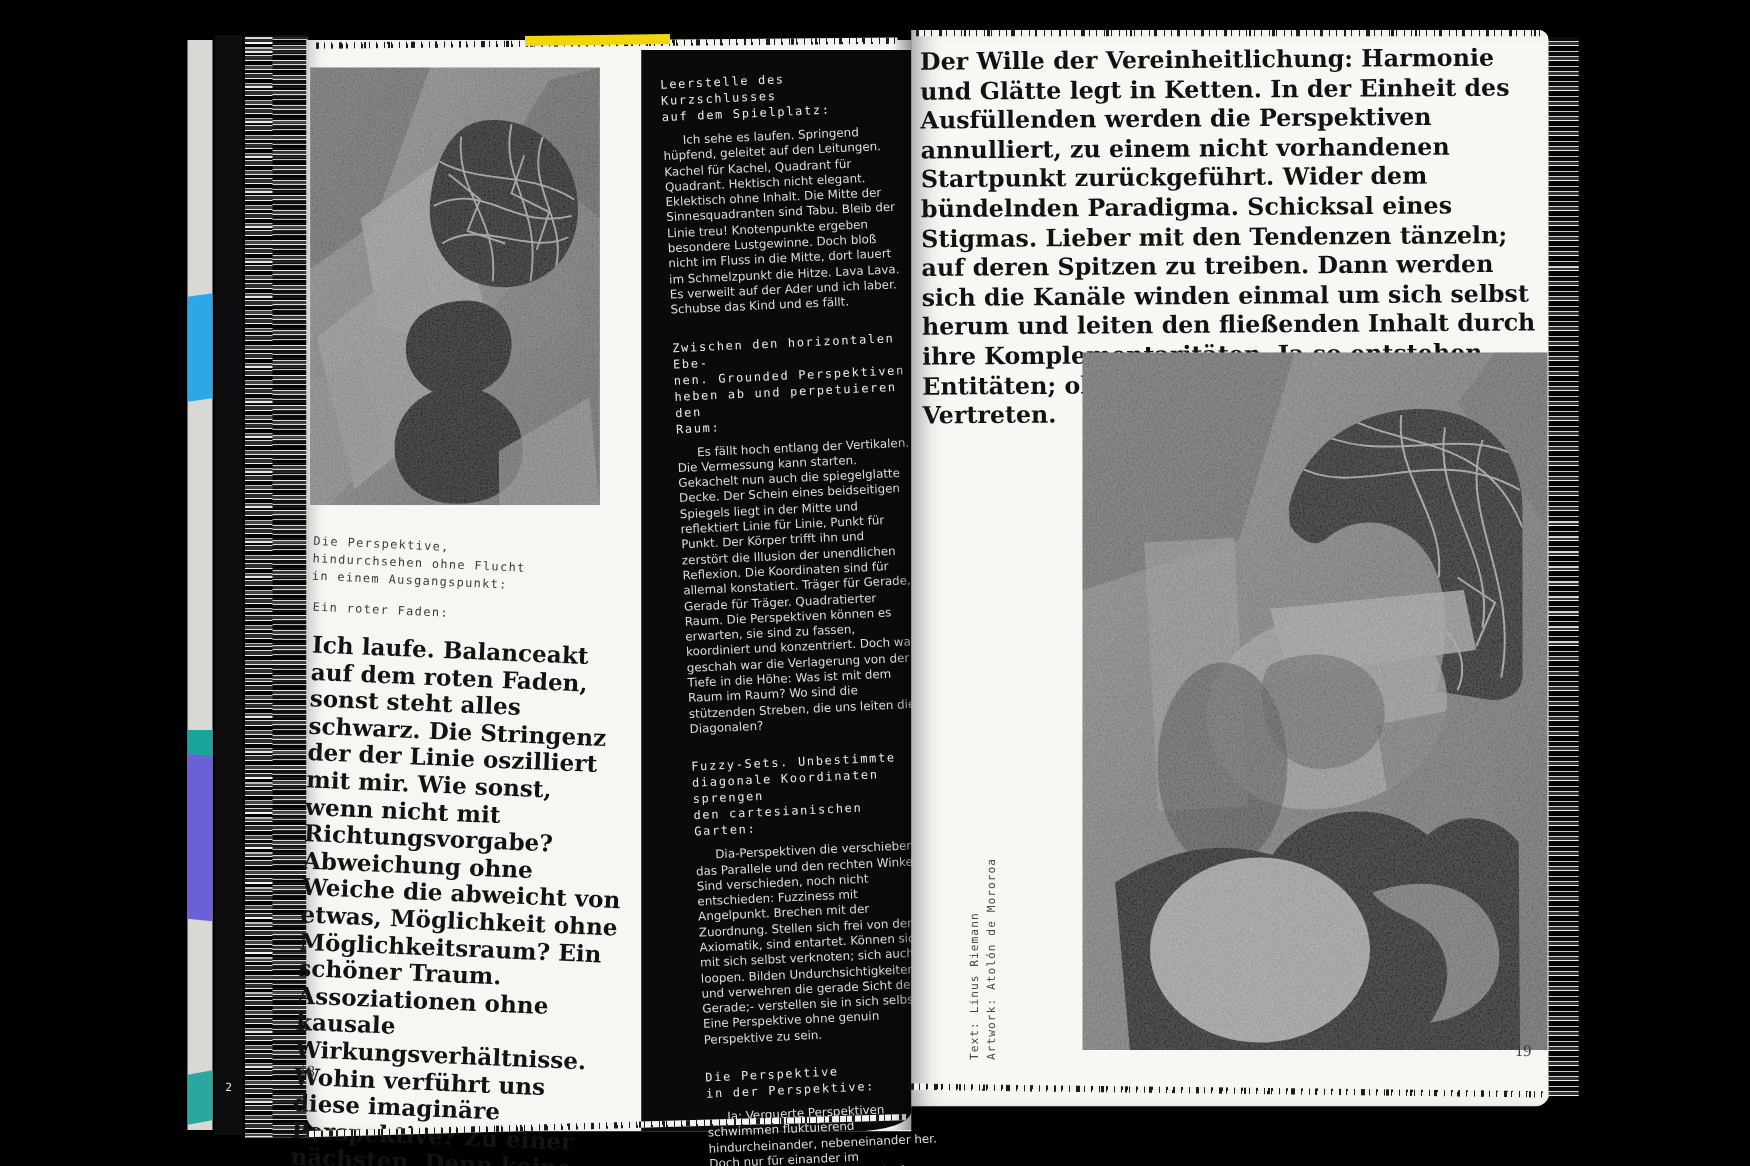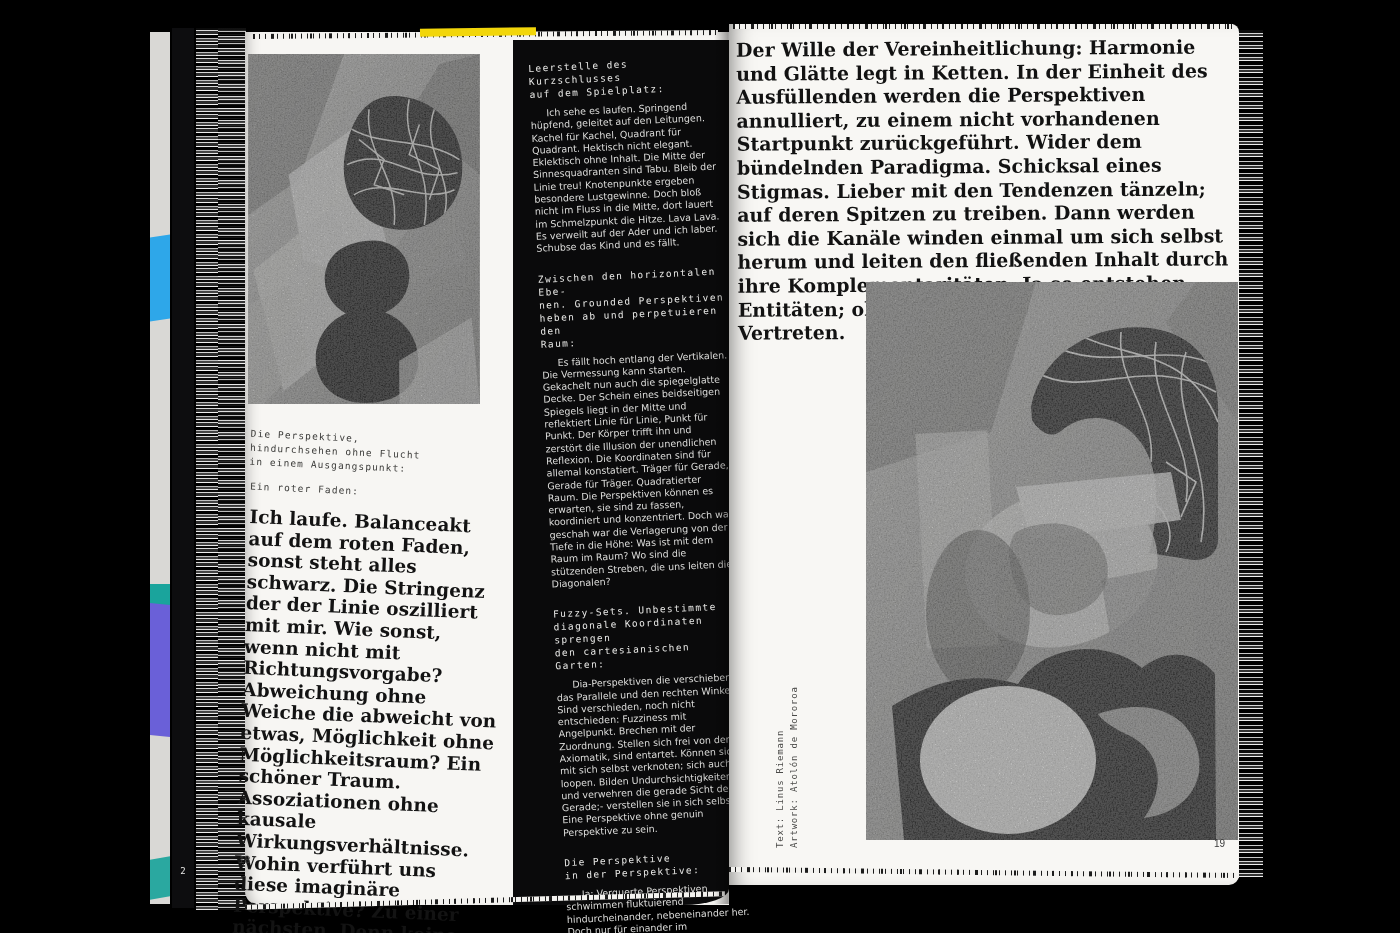--- a/index.html
+++ b/index.html
@@ -50,21 +50,21 @@
   
   .art1{position:absolute;left:3px;top:22px;width:232px;height:350px;}
   .caption{position:absolute;left:5px;top:400px;width:230px;transform:rotate(2.6deg);
            font-family:"DejaVu Sans Mono",monospace;font-size:9.5px;line-height:14px;
            letter-spacing:1.1px;color:#3c3c3a;white-space:pre-line;}
   .caption-lead{position:absolute;left:5px;top:451px;transform:rotate(2.6deg);
            font-family:"DejaVu Sans Mono",monospace;font-size:9.5px;letter-spacing:1.1px;color:#3c3c3a;}
   .left-body{position:absolute;left:5px;top:474px;width:256px;transform:rotate(2.4deg);
              transform-origin:0 0;font-family:"DejaVu Serif",serif;font-weight:700;
              font-size:18.5px;line-height:21.6px;color:#131313;text-align:left;}
-  .pageno{position:absolute;font-size:10px;color:#3a3a3a;font-family:Liberation Sans, sans-serif;}
+  .pageno{position:absolute;font-size:13px;color:#3a3a3a;font-family:Liberation Serif, serif;}
   .pageno-18{left:-6px;bottom:40px;transform:rotate(3deg);}
   .pageno-19{right:14px;bottom:36px;}
 
   
   .intro{position:absolute;left:8px;top:13px;width:500px;transform:rotate(-.4deg);
          font-family:"DejaVu Serif",serif;font-weight:700;font-size:19px;line-height:23.6px;
          color:#121212;}
   .art2{position:absolute;left:137px;top:258px;width:372px;height:558px;}
   .credits{position:absolute;left:-62px;top:690px;width:240px;transform:rotate(-90deg);
            transform-origin:center;font-family:"DejaVu Sans Mono",monospace;font-size:9px;

